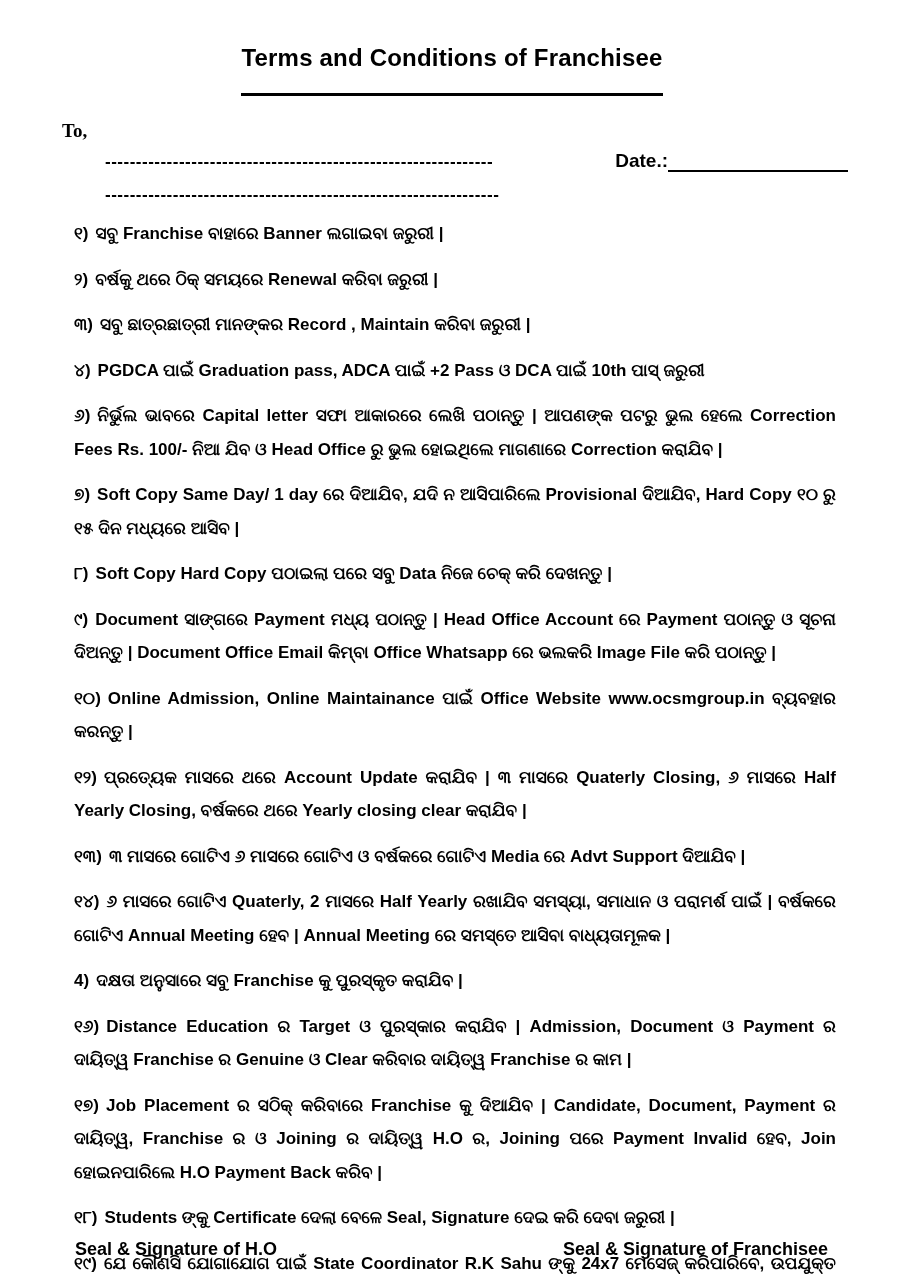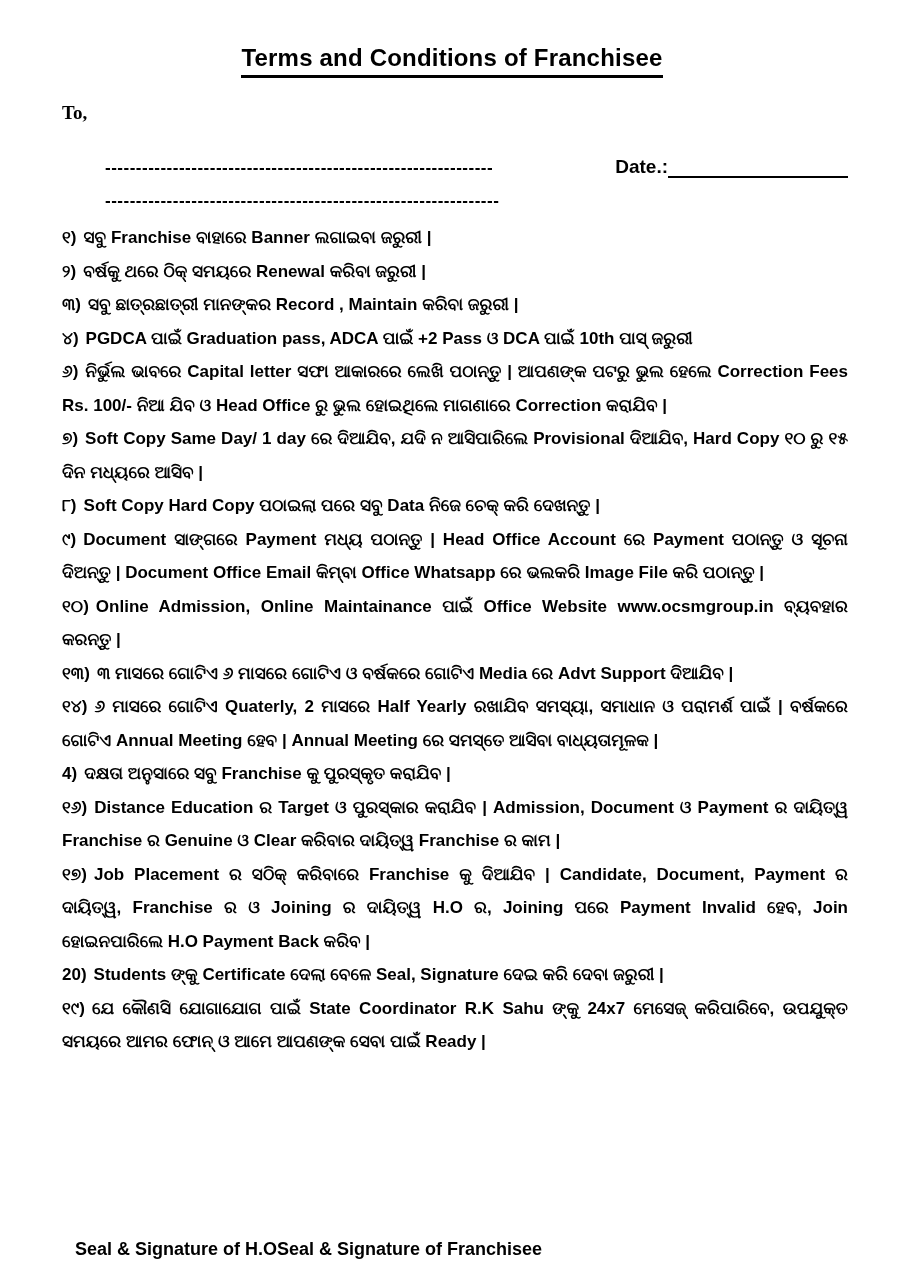--- a/index.html
+++ b/index.html
@@ -15,21 +15,21 @@
   }
   .title-wrap {
     text-align: center;
     padding-top: 44px;
   }
   .title {
     display: inline-block;
     font-size: 24px;
     letter-spacing: 0.2px;
     border-bottom: 3px solid #000;
-    padding-bottom: 3px;
+    padding-bottom: 21px;
   }
   .to-label {
     margin: 24px 0 0 62px;
     font-size: 19px;
     font-family: Liberation Serif, serif;
   }
   .addr-date-row {
     display: flex;
     justify-content: space-between;
     align-items: flex-end;
@@ -38,51 +38,50 @@
   .dash-line {
     font-size: 17px;
     width: 388px;
     overflow: hidden;
     white-space: nowrap;
     letter-spacing: 0.5px;
   }
   .date-wrap {
     font-size: 19px;
     white-space: nowrap;
-    margin-top: 24px;
   }
   .date-blank {
     display: inline-block;
     width: 180px;
     height: 19px;
     border-bottom: 2px solid #000;
     vertical-align: bottom;
   }
   .addr2 {
     margin: 13px 0 0 105px;
   }
   .items {
     margin: 10px 56px 0 62px;
   }
   .item {
-    margin: 0;
+    margin: 12px;
     font-size: 17px;
     line-height: 33.5px;
     text-align: justify;
   }
   .item .num {
     padding-right: 7px;
   }
   .footer {
     position: absolute;
     left: 75px;
     right: 76px;
     bottom: 20px;
     display: flex;
-    justify-content: flex-start;
+    justify-content: space-between;
     font-size: 18px;
   }
 </style>
 </head>
 <body>
 
 <div class="title-wrap">
   <span class="title">Terms and Conditions of Franchisee</span>
 </div>
 
@@ -100,25 +99,26 @@
 <div class="items">
   <p class="item"><span class="num">୧)</span><span>ସବୁ Franchise ବାହାରେ Banner ଲଗାଇବା ଜରୁରୀ |</span></p>
   <p class="item"><span class="num">୨)</span><span>ବର୍ଷକୁ ଥରେ ଠିକ୍ ସମୟରେ Renewal କରିବା ଜରୁରୀ |</span></p>
   <p class="item"><span class="num">୩)</span><span>ସବୁ ଛାତ୍ରଛାତ୍ରୀ ମାନଙ୍କର Record , Maintain କରିବା ଜରୁରୀ |</span></p>
   <p class="item"><span class="num">୪)</span><span>PGDCA ପାଇଁ Graduation pass, ADCA ପାଇଁ +2 Pass ଓ DCA ପାଇଁ 10th ପାସ୍ ଜରୁରୀ</span></p>
   <p class="item"><span class="num">୬)</span><span>ନିର୍ଭୁଲ ଭାବରେ Capital letter ସଫା ଆକାରରେ ଲେଖି ପଠାନ୍ତୁ | ଆପଣଙ୍କ ପଟରୁ ଭୁଲ ହେଲେ Correction Fees Rs. 100/- ନିଆ ଯିବ ଓ Head Office ରୁ ଭୁଲ ହୋଇଥିଲେ ମାଗଣାରେ Correction କରାଯିବ |</span></p>
   <p class="item"><span class="num">୭)</span><span>Soft Copy Same Day/ 1 day ରେ ଦିଆଯିବ, ଯଦି ନ ଆସିପାରିଲେ Provisional ଦିଆଯିବ, Hard Copy ୧୦ ରୁ ୧୫ ଦିନ ମଧ୍ୟରେ ଆସିବ |</span></p>
   <p class="item"><span class="num">୮)</span><span>Soft Copy Hard Copy ପଠାଇଲା ପରେ ସବୁ Data ନିଜେ ଚେକ୍ କରି ଦେଖନ୍ତୁ |</span></p>
   <p class="item"><span class="num">୯)</span><span>Document ସାଙ୍ଗରେ Payment ମଧ୍ୟ ପଠାନ୍ତୁ | Head Office Account ରେ Payment ପଠାନ୍ତୁ ଓ ସୂଚନା ଦିଅନ୍ତୁ | Document Office Email କିମ୍ବା Office Whatsapp ରେ ଭଲକରି Image File କରି ପଠାନ୍ତୁ |</span></p>
   <p class="item"><span class="num">୧୦)</span><span>Online Admission, Online Maintainance ପାଇଁ Office Website www.ocsmgroup.in ବ୍ୟବହାର କରନ୍ତୁ |</span></p>
+  <p class="item"><span class="num">୧୨)</span><span>ପ୍ରତ୍ୟେକ ମାସରେ ଥରେ Account Update କରାଯିବ | ୩ ମାସରେ Quaterly Closing, ୬ ମାସରେ Half Yearly Closing, ବର୍ଷକରେ ଥରେ Yearly closing clear କରାଯିବ |</span></p>
   <p class="item"><span class="num">୧୩)</span><span>୩ ମାସରେ ଗୋଟିଏ ୬ ମାସରେ ଗୋଟିଏ ଓ ବର୍ଷକରେ ଗୋଟିଏ Media ରେ Advt Support ଦିଆଯିବ |</span></p>
   <p class="item"><span class="num">୧୪)</span><span>୬ ମାସରେ ଗୋଟିଏ Quaterly, 2 ମାସରେ Half Yearly ରଖାଯିବ ସମସ୍ୟା, ସମାଧାନ ଓ ପରାମର୍ଶ ପାଇଁ | ବର୍ଷକରେ ଗୋଟିଏ Annual Meeting ହେବ | Annual Meeting ରେ ସମସ୍ତେ ଆସିବା ବାଧ୍ୟତାମୂଳକ |</span></p>
   <p class="item"><span class="num">4)</span><span>ଦକ୍ଷତା ଅନୁସାରେ ସବୁ Franchise କୁ ପୁରସ୍କୃତ କରାଯିବ |</span></p>
   <p class="item"><span class="num">୧୬)</span><span>Distance Education ର Target ଓ ପୁରସ୍କାର କରାଯିବ | Admission, Document ଓ Payment ର ଦାୟିତ୍ୱ Franchise ର Genuine ଓ Clear କରିବାର ଦାୟିତ୍ୱ Franchise ର କାମ |</span></p>
   <p class="item"><span class="num">୧୭)</span><span>Job Placement ର ସଠିକ୍ କରିବାରେ Franchise କୁ ଦିଆଯିବ | Candidate, Document, Payment ର ଦାୟିତ୍ୱ, Franchise ର ଓ Joining ର ଦାୟିତ୍ୱ H.O ର, Joining ପରେ Payment Invalid ହେବ, Join ହୋଇନପାରିଲେ H.O Payment Back କରିବ |</span></p>
-  <p class="item"><span class="num">20)</span><span>Students ଙ୍କୁ Certificate ଦେଲା ବେଳେ Seal, Signature ଦେଇ କରି ଦେବା ଜରୁରୀ |</span></p>
+  <p class="item"><span class="num">୧୮)</span><span>Students ଙ୍କୁ Certificate ଦେଲା ବେଳେ Seal, Signature ଦେଇ କରି ଦେବା ଜରୁରୀ |</span></p>
   <p class="item"><span class="num">୧୯)</span><span>ଯେ କୌଣସି ଯୋଗାଯୋଗ ପାଇଁ State Coordinator R.K Sahu ଙ୍କୁ 24x7 ମେସେଜ୍ କରିପାରିବେ, ଉପଯୁକ୍ତ ସମୟରେ ଆମର ଫୋନ୍ ଓ ଆମେ ଆପଣଙ୍କ ସେବା ପାଇଁ Ready |</span></p>
 </div>
 
 <div class="footer">
   <span>Seal &amp; Signature of H.O</span>
   <span>Seal &amp; Signature of Franchisee</span>
 </div>
 
 </body></html>

